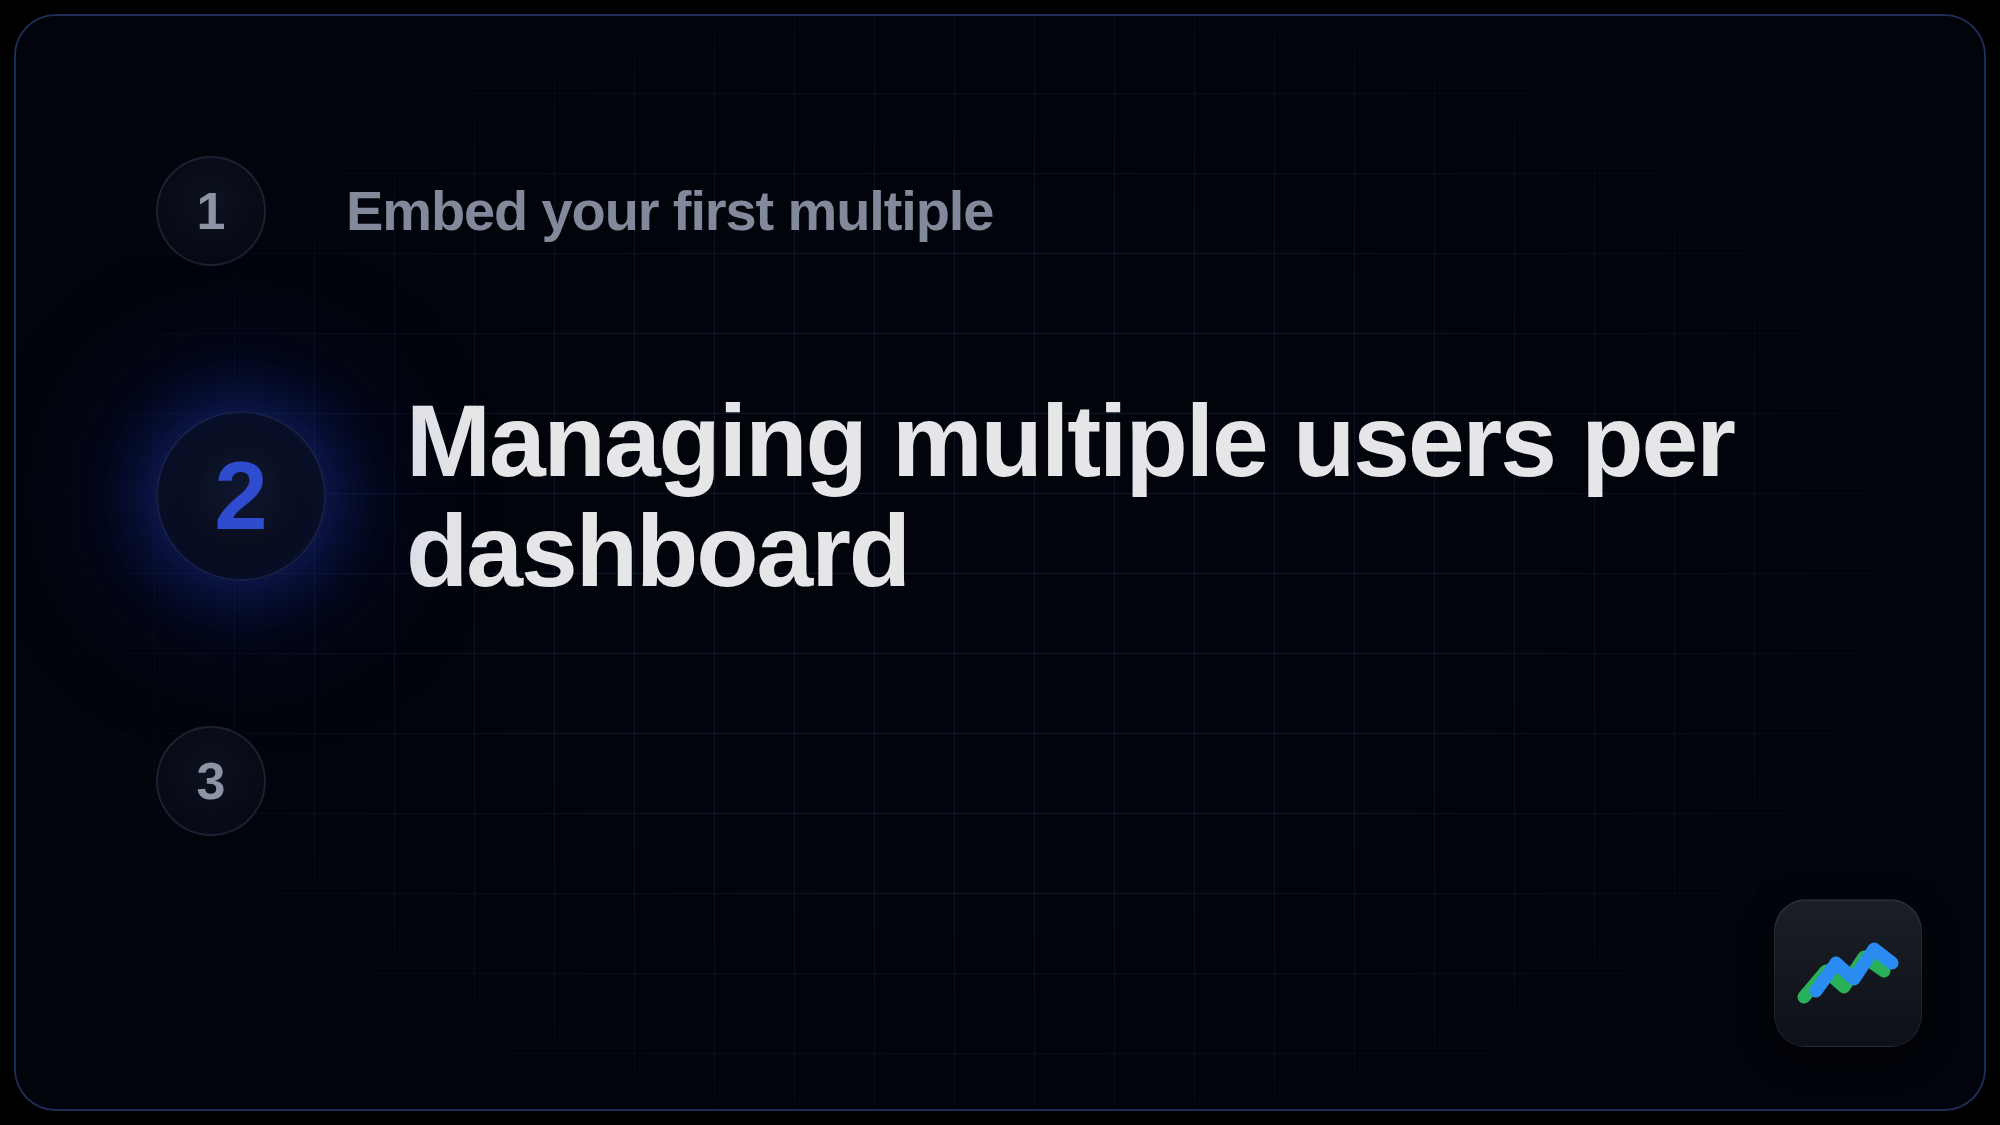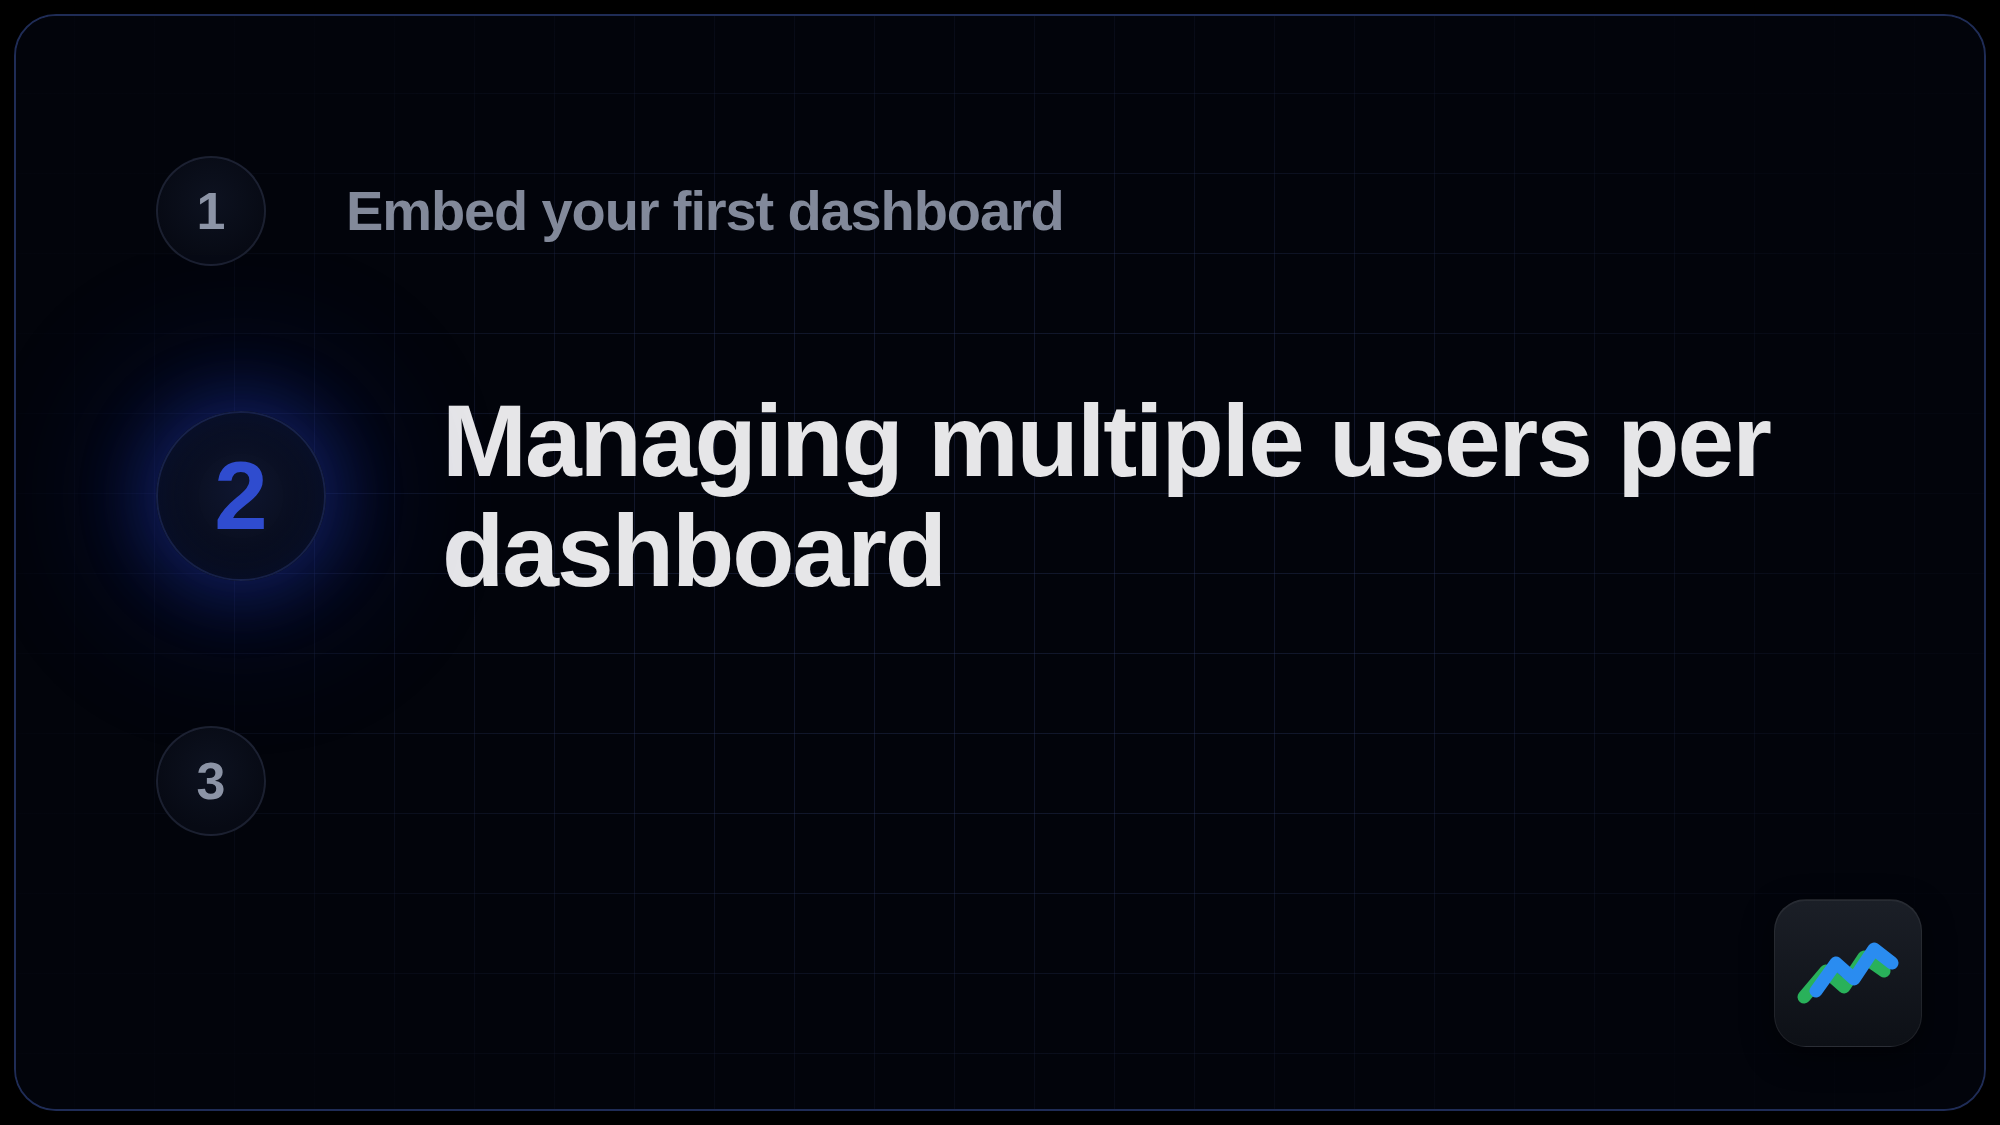--- a/index.html
+++ b/index.html
@@ -70,21 +70,20 @@
     color: #82899a;
     font-size: 56px;
     line-height: 1.15;
     max-width: 1050px;
   }
   .step.active .label {
     color: #e6e6e8;
     font-size: 102px;
     line-height: 1.08;
     max-width: 1500px;
-    margin-left: 36px;
   }
   .logo {
     position: absolute;
     z-index: 3;
     right: 62px; bottom: 62px;
     width: 148px; height: 148px;
     border-radius: 32px;
     background: linear-gradient(180deg, #1b1f27 0%, #0d1016 100%);
     border: 1px solid rgba(255,255,255,0.07);
     box-shadow: inset 0 1px 0 rgba(255,255,255,0.06), 0 10px 30px rgba(0,0,0,0.5);
@@ -95,21 +94,21 @@
 </head>
 <body>
 
 <div class="card">
   <div class="steps">
 
     <div class="step inactive">
       <div class="badge">
         <span>1</span>
       </div>
-      <div class="label">Embed your first dashboard</div>
+      <div class="label">Embed your first multiple</div>
     </div>
 
     <div class="step active">
       <div class="badge">
         <span>2</span>
       </div>
       <div class="label">Managing multiple users per dashboard</div>
     </div>
 
     <div class="step inactive">

